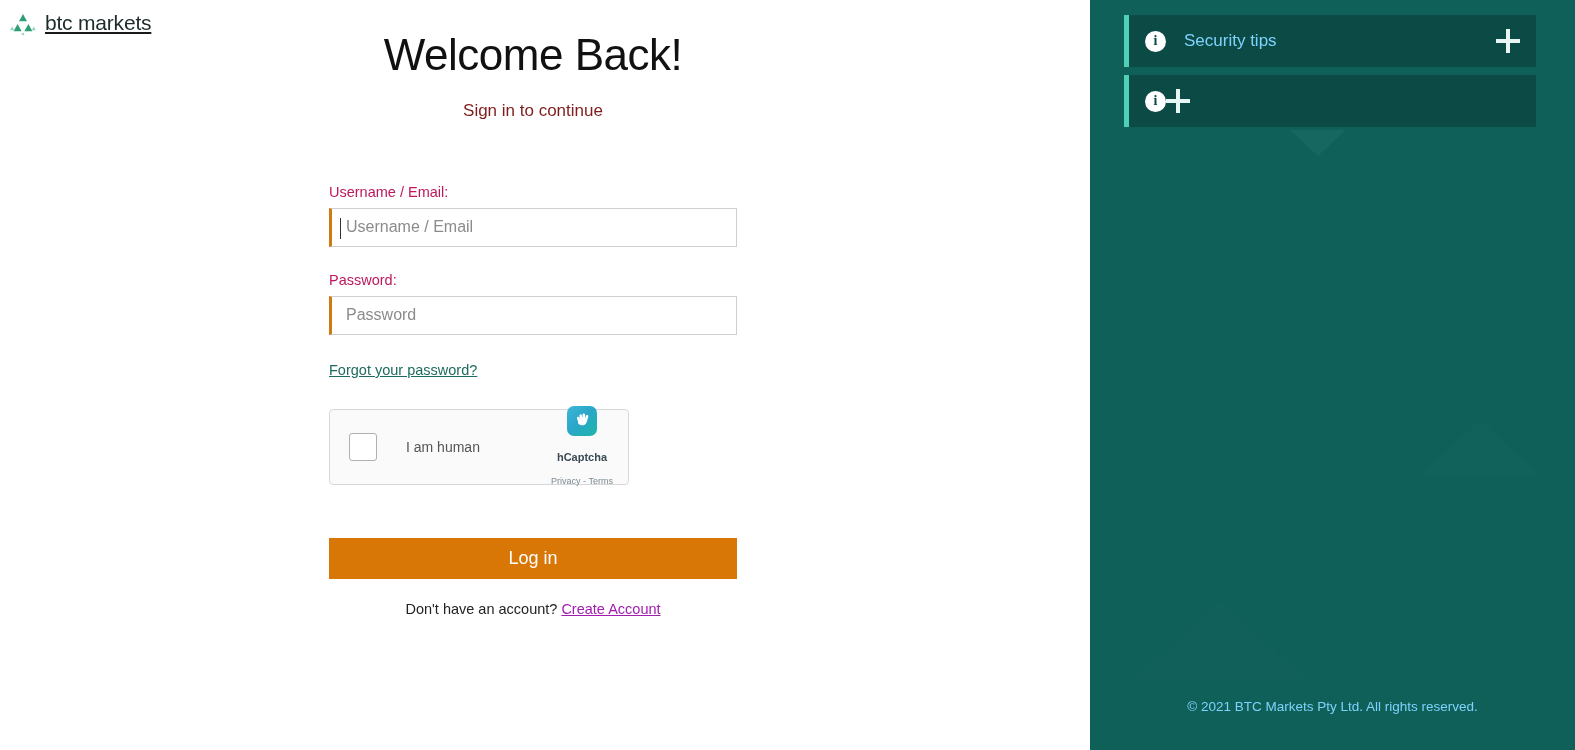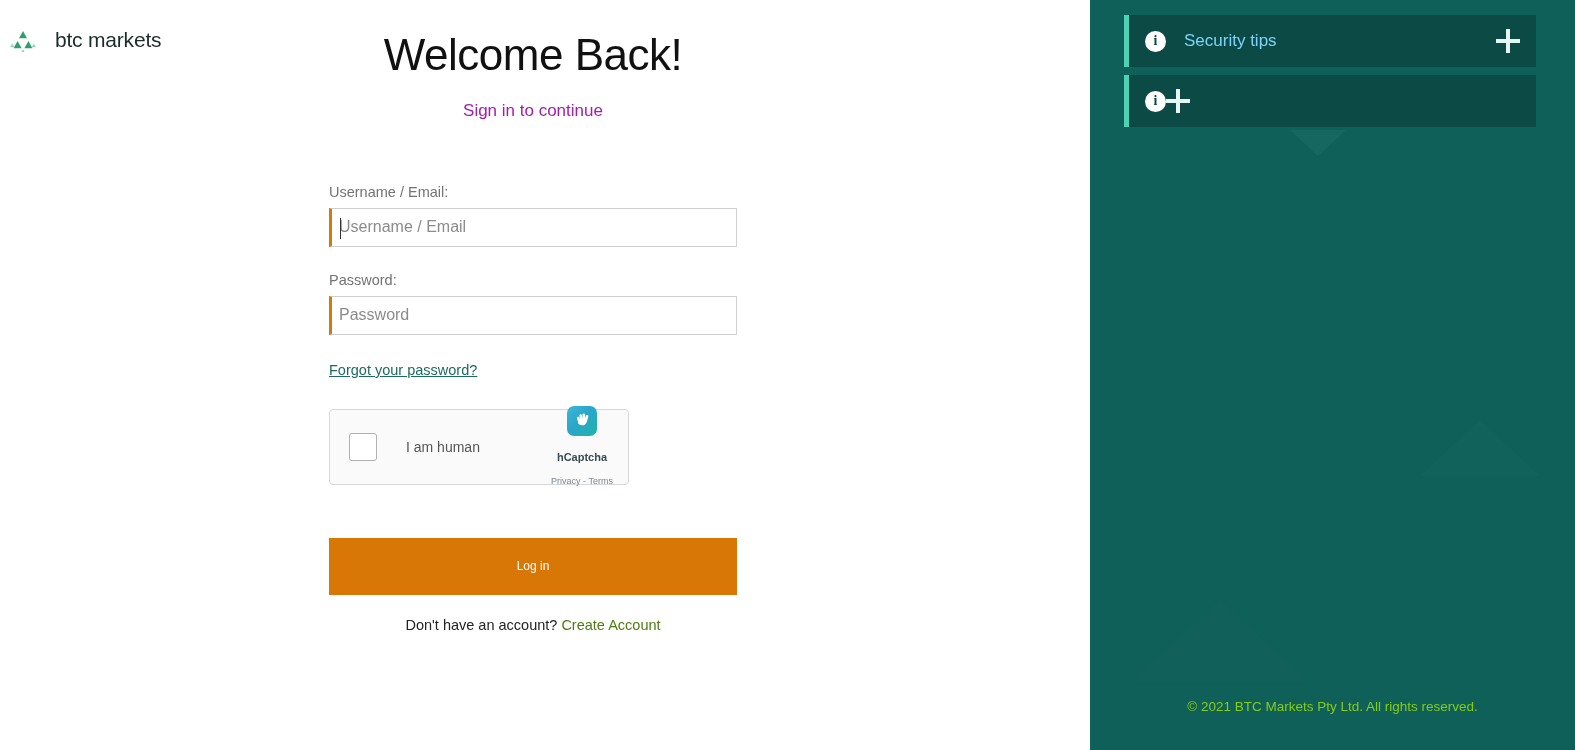--- a/index.html
+++ b/index.html
@@ -28,25 +28,26 @@
   .left-pane {
     position: relative;
     width: 1090px;
     height: 750px;
     background: #ffffff;
     flex: 0 0 1090px;
   }
 
   .brand {
     position: absolute;
-    top: 28px;
+    top: 11px;
     left: 10px;
     display: flex;
     align-items: center;
-    gap: 19px;
+    gap: 9px;
+    text-decoration: underline;
   }
   .brand-mark {
     width: 26px;
     height: 23px;
     display: block;
   }
   .brand-word {
     font-size: 21px;
     letter-spacing: -0.2px;
     color: #1d2b2b;
@@ -66,50 +67,50 @@
     font-size: 44px;
     font-weight: 400;
     color: #111111;
     letter-spacing: -0.5px;
     margin-top: 29px;
     line-height: 1.2;
   }
   .subhead {
     text-align: center;
     font-size: 17px;
-    color: #a21caf;
+    color: #7f1d1d;
     margin-top: 19px;
     font-weight: 400;
   }
 
   .field-group { margin-top: 0; }
   .field-label {
     font-size: 14.5px;
-    color: #737373;
+    color: #be185d;
     margin-bottom: 8px;
     display: block;
   }
 
   .input-shell {
     position: relative;
     width: 408px;
     height: 39px;
     border: 1px solid #cfcfcf;
     border-left: 3px solid #d07a12;
     background: #ffffff;
     display: flex;
     align-items: center;
   }
   .input-shell input {
     border: 0;
     outline: none;
     background: transparent;
     width: 100%;
     height: 100%;
-    padding: 0 0 0 7px;
+    padding: 0 0 0 14px;
     font-family: "Liberation Sans", sans-serif;
     font-size: 16px;
     color: #333;
   }
   .input-shell input::placeholder { color: #8b8b8b; opacity: 1; }
 
   .caret {
     position: absolute;
     left: 8px;
     top: 9px;
@@ -182,40 +183,41 @@
     font-size: 9px;
     color: #7b8a95;
     line-height: 1.3;
     white-space: nowrap;
   }
 
   
   .login-btn {
     margin-top: 53px;
     width: 408px;
-    height: 57px;
+    height: 41px;
     background: #d97706;
     border: 0;
     color: #ffffff;
     font-family: "Liberation Sans", sans-serif;
-    font-size: 12px;
+    font-size: 18px;
     cursor: pointer;
     display: flex;
     align-items: center;
     justify-content: center;
   }
 
   .signup-row {
     margin-top: 22px;
     text-align: center;
     font-size: 14.5px;
     color: #232323;
   }
   .signup-link {
-    color: #4d7c0f;
+    color: #a21caf;
+    text-decoration: underline;
     cursor: pointer;
   }
 
   
   .right-pane {
     position: relative;
     width: 485px;
     height: 750px;
     flex: 0 0 485px;
     background: #10605a;
@@ -302,21 +304,21 @@
   .plus-icon::after {
     top: 0; left: 10px; width: 4px; height: 24px;
   }
 
   .right-footer {
     position: absolute;
     left: 0;
     right: 0;
     bottom: 22px;
     text-align: center;
-    color: #84cc16;
+    color: #7dd3fc;
   }
   .footer-line-1 {
     font-size: 13.5px;
     margin-bottom: 14px;
   }
   .footer-line-2 {
     font-size: 13.5px;
   }
 </style>
 </head>

